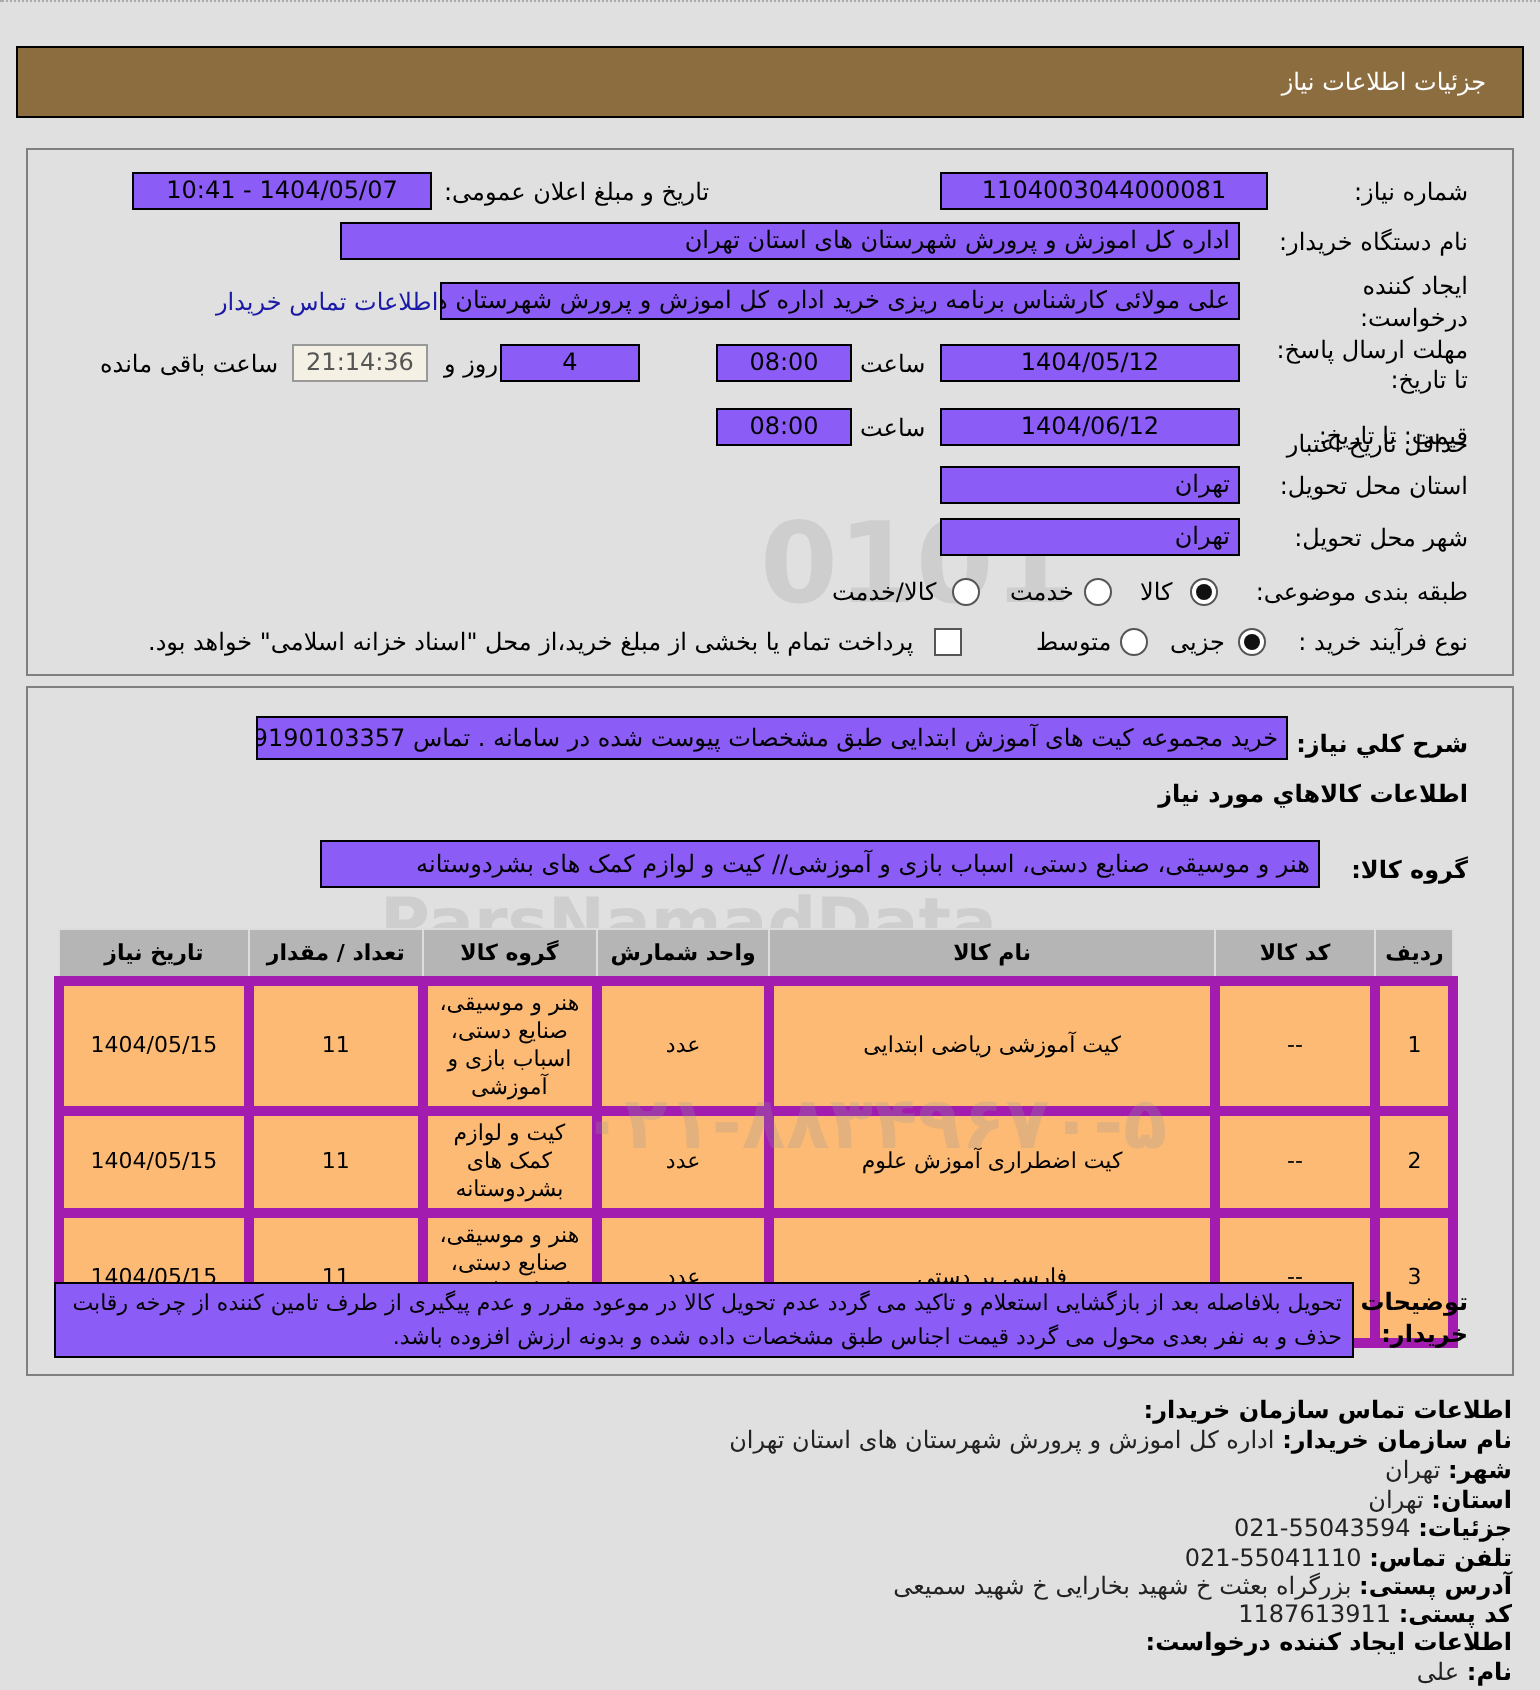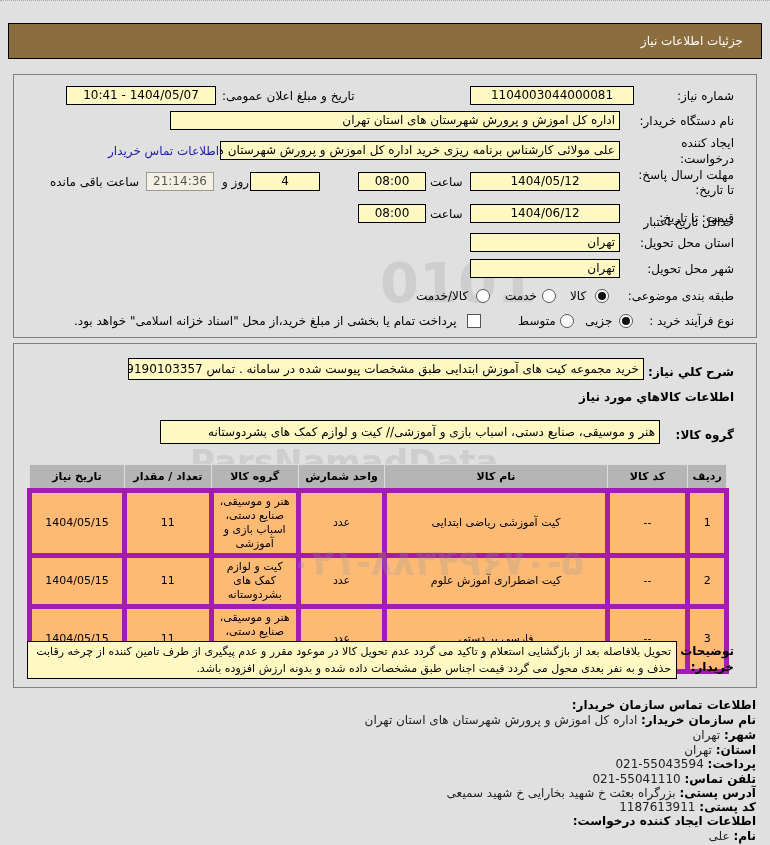--- a/index.html
+++ b/index.html
@@ -18,21 +18,21 @@
     color: #fff; font-size: 12px;
   }
   .header span { position: absolute; right: 18px; top: 10px; }
 
   .panel {
     position: absolute; border: 1px solid #808080; background: transparent;
   }
 
   .lbl { position: absolute; white-space: nowrap; font-size: 12px; }
   .box {
-    position: absolute; background: #fef9c3; border: 1px solid #000;
+    position: absolute; background: #8b5cf6; border: 1px solid #000;
     height: 19px; font-size: 12px; line-height: 17px; padding: 0 4px;
     white-space: nowrap; overflow: hidden;
   }
   .center { text-align: center; }
   .link { color: #1a1aa6; text-decoration: none; }
   .radio {
     position: absolute; width: 14px; height: 14px; border-radius: 50%;
     border: 1px solid #555; background: #fff;
   }
   .radio.on::after {
@@ -182,18 +182,18 @@
 <div class="watermark" style="left:290px;top:542px;font-size:36px;">۰۲۱-۸۸۳۴۹۶۷۰-۵</div>
 
 <div class="lbl bold" style="right:36px;top:644px;">توضیحات</div>
 <div class="lbl bold" style="right:36px;top:660px;">خریدار:</div>
 <div class="box" style="left:27px;top:641px;width:650px;height:38px;white-space:normal;font-size:11px;line-height:17px;padding:1px 5px;">تحویل بلافاصله بعد از بازگشایی استعلام و تاکید می گردد عدم تحویل کالا در موعود مقرر و عدم پیگیری از طرف تامین کننده از چرخه رقابت حذف و به نفر بعدی محول می گردد قیمت اجناس طبق مشخصات داده شده و بدونه ارزش افزوده باشد.</div>
 
 <div class="contact" style="top:698px;"><b>اطلاعات تماس سازمان خریدار:</b></div>
 <div class="contact" style="top:713px;"><b>نام سازمان خریدار:</b> <span class="v">اداره کل اموزش و پرورش شهرستان های استان تهران</span></div>
 <div class="contact" style="top:728px;"><b>شهر:</b> <span class="v">تهران</span></div>
 <div class="contact" style="top:743px;"><b>استان:</b> <span class="v">تهران</span></div>
-<div class="contact" style="top:757px;"><b>پرداخت:</b> <span class="v">55043594-021</span></div>
+<div class="contact" style="top:757px;"><b>جزئیات:</b> <span class="v">55043594-021</span></div>
 <div class="contact" style="top:772px;"><b>تلفن تماس:</b> <span class="v">55041110-021</span></div>
 <div class="contact" style="top:786px;"><b>آدرس پستی:</b> <span class="v">بزرگراه بعثت خ شهید بخارایی خ شهید سمیعی</span></div>
 <div class="contact" style="top:800px;"><b>کد پستی:</b> <span class="v">1187613911</span></div>
 <div class="contact" style="top:814px;"><b>اطلاعات ایجاد کننده درخواست:</b></div>
 <div class="contact" style="top:829px;"><b>نام:</b> <span class="v">علی</span></div>
 
 </body></html>

